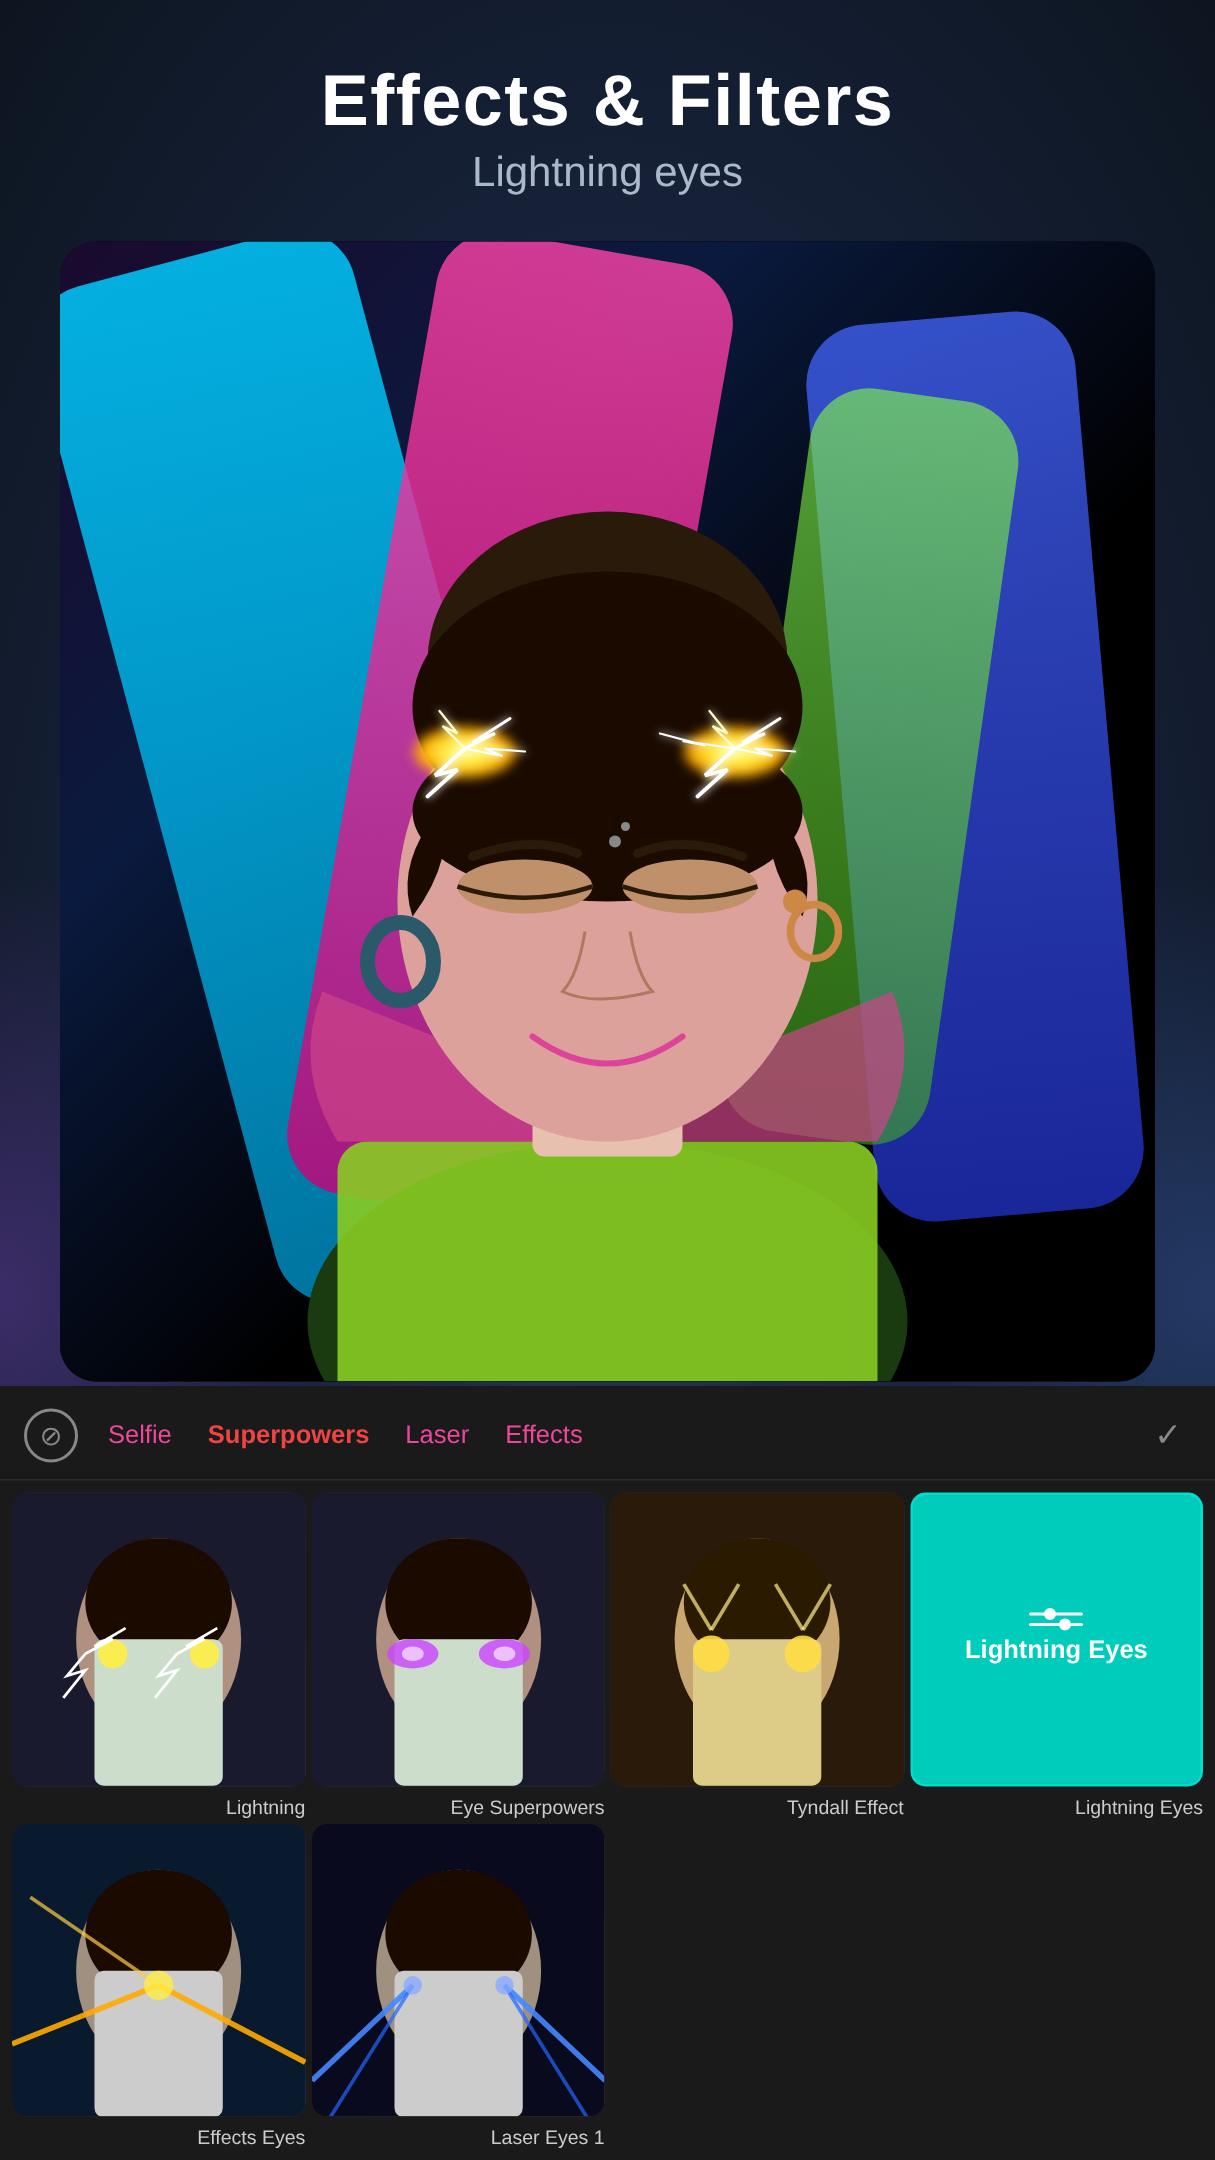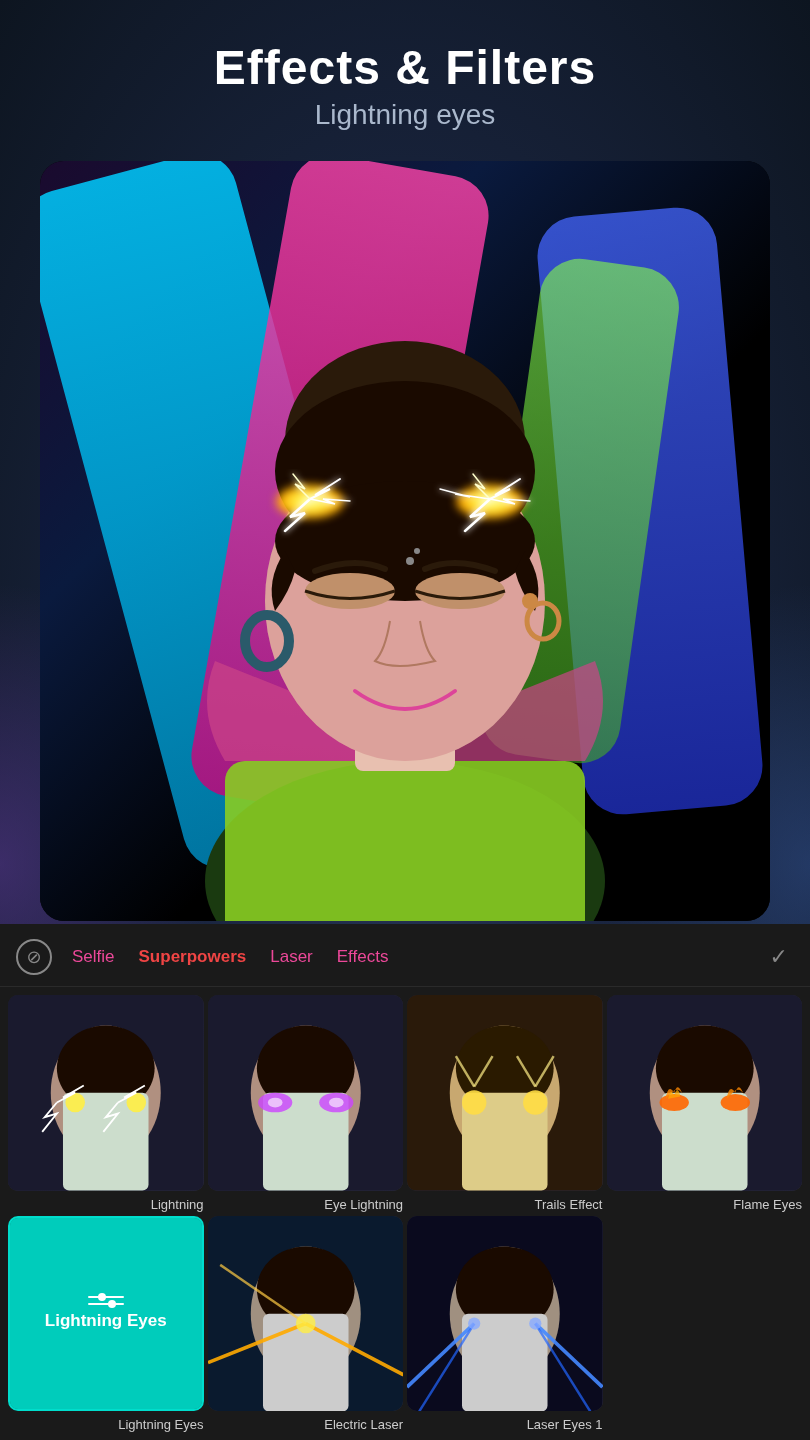--- a/index.html
+++ b/index.html
@@ -378,65 +378,45 @@
             <ellipse cx="80" cy="80" rx="45" ry="55" fill="#b09080"></ellipse>
             <ellipse cx="80" cy="60" rx="40" ry="35" fill="#1a0a00"></ellipse>
             <rect x="45" y="80" width="70" height="80" fill="#ccddcc" rx="5"></rect>
             <ellipse cx="55" cy="88" rx="14" ry="8" fill="#cc44ff" opacity="0.8"></ellipse>
             <ellipse cx="105" cy="88" rx="14" ry="8" fill="#cc44ff" opacity="0.8"></ellipse>
             <ellipse cx="55" cy="88" rx="6" ry="4" fill="#ffffff" opacity="0.6"></ellipse>
             <ellipse cx="105" cy="88" rx="6" ry="4" fill="#ffffff" opacity="0.6"></ellipse>
           </svg>
         </div>
       </div>
-      <div class="effect-label">Eye Lightning</div>
+      <div class="effect-label">Eye Superpowers</div>
     </div>
 
     <div class="effect-item">
       <div class="effect-thumb">
         <div class="thumb-bg">
           <svg viewBox="0 0 160 160" xmlns="http://www.w3.org/2000/svg" width="100%" height="100%">
             <rect width="160" height="160" fill="#2a1a0a"></rect>
             <ellipse cx="80" cy="80" rx="45" ry="55" fill="#c8a870"></ellipse>
             <ellipse cx="80" cy="60" rx="40" ry="35" fill="#2a1a00"></ellipse>
             <rect x="45" y="80" width="70" height="80" fill="#ddcc88" rx="5"></rect>
             <circle cx="55" cy="88" r="10" fill="#ffdd44" opacity="0.9"></circle>
             <circle cx="105" cy="88" r="10" fill="#ffdd44" opacity="0.9"></circle>
 
             <line x1="55" y1="75" x2="40" y2="50" stroke="#ffee88" stroke-width="2" opacity="0.7"></line>
             <line x1="55" y1="75" x2="70" y2="50" stroke="#ffee88" stroke-width="2" opacity="0.7"></line>
             <line x1="105" y1="75" x2="90" y2="50" stroke="#ffee88" stroke-width="2" opacity="0.7"></line>
             <line x1="105" y1="75" x2="120" y2="50" stroke="#ffee88" stroke-width="2" opacity="0.7"></line>
           </svg>
         </div>
       </div>
-      <div class="effect-label">Trails Effect</div>
-    </div>
-
-
-    <div class="effect-item">
-      <div class="effect-thumb">
-        <div class="thumb-bg">
-          <svg viewBox="0 0 160 160" xmlns="http://www.w3.org/2000/svg" width="100%" height="100%">
-            <rect width="160" height="160" fill="#1a1a2e"></rect>
-            <ellipse cx="80" cy="80" rx="45" ry="55" fill="#b09080"></ellipse>
-            <ellipse cx="80" cy="60" rx="40" ry="35" fill="#1a0a00"></ellipse>
-            <rect x="45" y="80" width="70" height="80" fill="#ccddcc" rx="5"></rect>
-
-            <ellipse cx="55" cy="88" rx="12" ry="7" fill="#ff6600" opacity="0.9"></ellipse>
-            <path d="M48 85 Q50 72 55 80 Q58 70 62 82 Q60 76 55 78 Z" fill="#ff8800" opacity="0.8"></path>
-            <path d="M50 85 Q52 75 55 82 Q58 73 60 83" fill="#ffaa00" opacity="0.7"></path>
-
-            <ellipse cx="105" cy="88" rx="12" ry="7" fill="#ff6600" opacity="0.9"></ellipse>
-            <path d="M98 85 Q100 72 105 80 Q108 70 112 82 Q110 76 105 78 Z" fill="#ff8800" opacity="0.8"></path>
-          </svg>
-        </div>
-      </div>
-      <div class="effect-label">Flame Eyes</div>
-    </div>
+      <div class="effect-label">Tyndall Effect</div>
+    </div>
+
+
 
     <div class="effect-item">
       <div class="effect-thumb selected">
         <div class="adjust-thumb">
           <div class="adjust-icon">
             <div class="adjust-line"></div>
             <div class="adjust-line"></div>
           </div>
           <div class="adjust-label">Lightning Eyes</div>
         </div>
@@ -453,21 +433,21 @@
             <ellipse cx="80" cy="60" rx="40" ry="35" fill="#1a0a00"></ellipse>
             <rect x="45" y="80" width="70" height="80" fill="#cccccc" rx="5"></rect>
 
             <line x1="80" y1="88" x2="0" y2="120" stroke="#ffaa00" stroke-width="3" opacity="0.9"></line>
             <line x1="80" y1="88" x2="160" y2="130" stroke="#ffaa00" stroke-width="3" opacity="0.9"></line>
             <line x1="80" y1="88" x2="10" y2="40" stroke="#ffcc44" stroke-width="2" opacity="0.7"></line>
             <circle cx="80" cy="88" r="8" fill="#ffee44" opacity="0.8"></circle>
           </svg>
         </div>
       </div>
-      <div class="effect-label">Electric Laser</div>
+      <div class="effect-label">Effects Eyes</div>
     </div>
 
     <div class="effect-item">
       <div class="effect-thumb">
         <div class="thumb-bg">
           <svg viewBox="0 0 160 160" xmlns="http://www.w3.org/2000/svg" width="100%" height="100%">
             <rect width="160" height="160" fill="#0a0a1e"></rect>
             <ellipse cx="80" cy="80" rx="45" ry="55" fill="#a09080"></ellipse>
             <ellipse cx="80" cy="60" rx="40" ry="35" fill="#1a0a00"></ellipse>
             <rect x="45" y="80" width="70" height="80" fill="#cccccc" rx="5"></rect>

